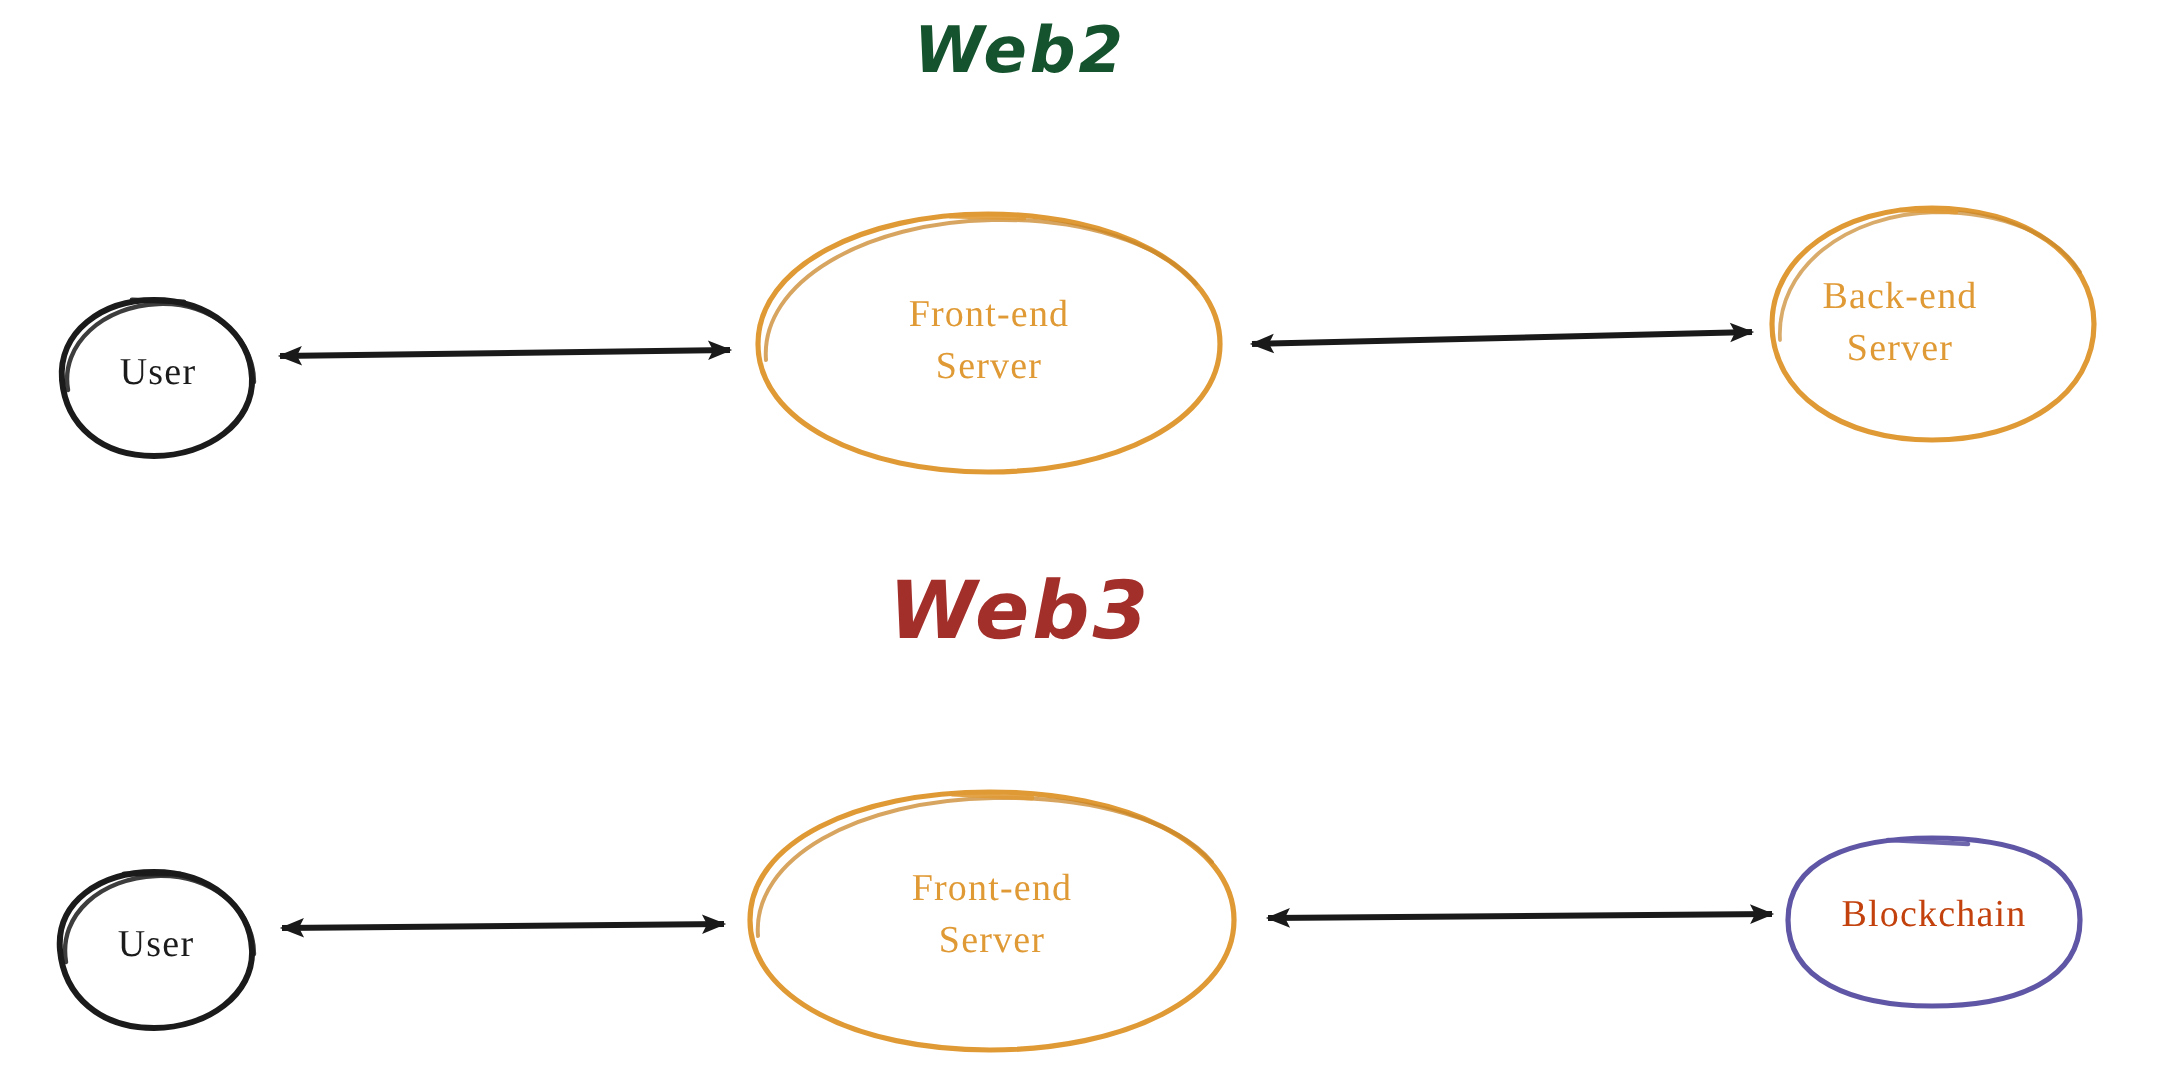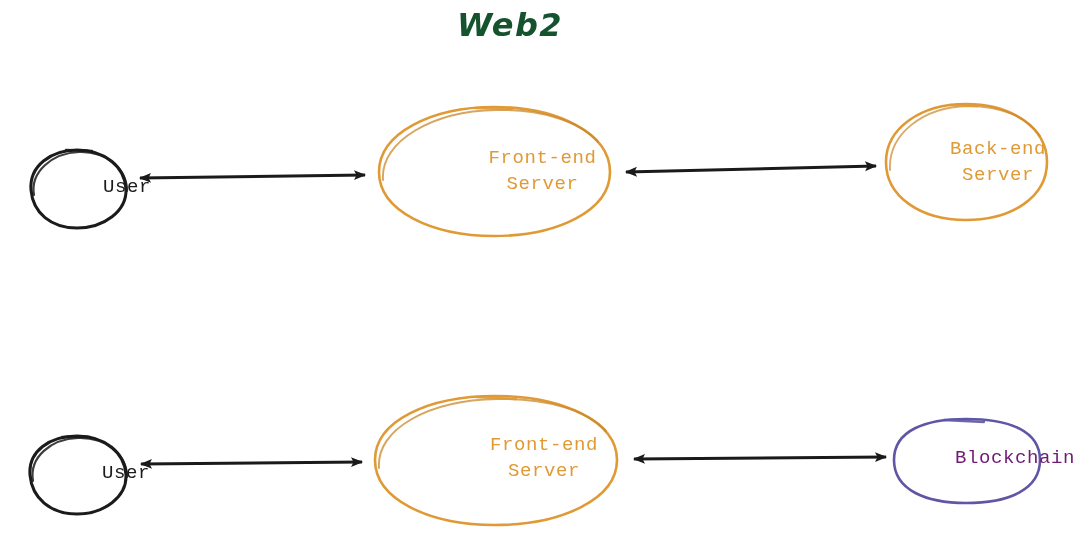--- a/index.html
+++ b/index.html
@@ -26,24 +26,23 @@
     width: 1080px;
     height: 538px;
   }
   .sec-title {
     font-family: "DejaVu Sans", sans-serif;
     font-weight: 700;
     font-style: italic;
     letter-spacing: 1.5px;
   }
   .node-label {
-    font-family: Liberation Mono, monospace;
+    font-family: Liberation Serif, serif;
     font-weight: 400;
     letter-spacing: 0.6px;
-    padding-left: 48px;
   }
 </style>
 </head>
 <body>
 
 <div id="canvas">
 
   <svg id="diagram-svg" viewBox="0 0 1080 538" xmlns="http://www.w3.org/2000/svg">
     <defs>
       <marker id="arrowR" markerWidth="13" markerHeight="11" refX="11.5" refY="5.5" orient="auto" markerUnits="userSpaceOnUse">
@@ -117,20 +116,24 @@
         <line x1="634" y1="459" x2="886" y2="457" stroke="#1a1a1a" stroke-width="3" marker-start="url(#arrowL)" marker-end="url(#arrowR)"></line>
       </g>
     </g>
   </svg>
 
   <div class="sec-title" style="position:absolute; left:0; top:6px; width:1020px; text-align:center;
               font-size:32px; color:#14532d;">
     <span>Web2</span>
   </div>
 
+  <div class="sec-title" style="position:absolute; left:0; top:283px; width:1020px; text-align:center;
+              font-size:40px; color:#A32F2B;">
+    <span>Web3</span>
+  </div>
 
   <div class="node-label" style="position:absolute; left:31px; top:176px; width:96px; text-align:center;
               font-size:19px; color:#1b1b1b;">
     <span>User</span>
   </div>
 
   <div class="node-label" style="position:absolute; left:379px; top:145px; width:231px; text-align:center;
               font-size:19px; line-height:26px; color:#E09A35;">
     <div>Front-end</div>
     <div>Server</div>
@@ -147,17 +150,17 @@
     <span>User</span>
   </div>
 
   <div class="node-label" style="position:absolute; left:375px; top:432px; width:242px; text-align:center;
               font-size:19px; line-height:26px; color:#E09A35;">
     <div>Front-end</div>
     <div>Server</div>
   </div>
 
   <div class="node-label" style="position:absolute; left:894px; top:447px; width:146px; text-align:center;
-              font-size:19px; color:#701a75;">
+              font-size:19px; color:#c2410c;">
     <span>Blockchain</span>
   </div>
 
 </div>
 
 </body></html>

